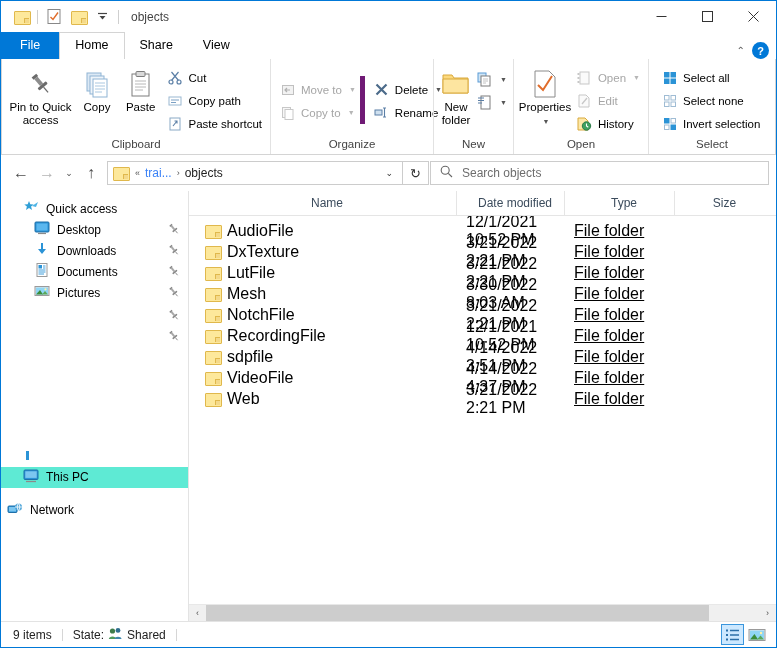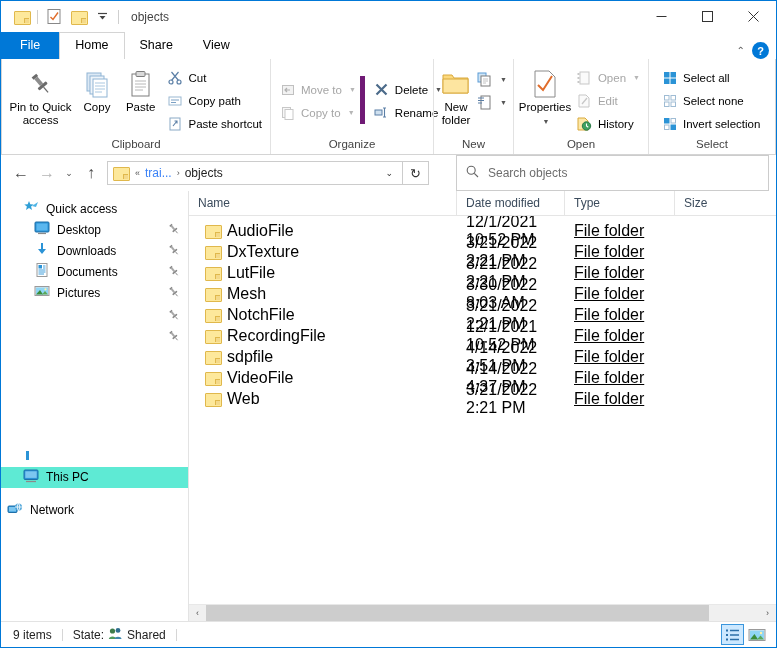--- a/index.html
+++ b/index.html
@@ -130,21 +130,21 @@
   .crumb { font-size: 12px; color: #222; padding: 0 2px; }
   .crumb.dim { color: #3b82f6; }
   .crumb-sep { font-size: 9px; color: #555; padding: 0 3px; }
   .crumb-dd { margin-left: auto; font-size: 9px; color: #333; padding: 0 7px; }
   .refresh-btn {
     width: 26px; height: 24px; border: 1px solid #ccc; border-left: none;
     display: flex; align-items: center; justify-content: center;
     font-size: 13px; color: #333; background: #fff;
   }
   .searchbox {
-    flex: 1; height: 36px; border: 1px solid #cccccc; margin-left: 27px;
+    flex: 1; height: 24px; border: 1px solid #cccccc; margin-left: 1px;
     display: flex; align-items: center; padding-left: 9px; gap: 9px;
   }
   .search-ph { font-size: 12px; color: #6d6d6d; }
 
   
   .main { flex: 1; display: flex; overflow: hidden; }
   .navpane {
     width: 188px; flex: 0 0 188px; background: #fff;
     border-right: 1px solid #e3e3e3;
     position: relative; padding-top: 7px;
@@ -165,21 +165,21 @@
 
   
   .filepane { flex: 1; display: flex; flex-direction: column; overflow: hidden; background: #fff; }
   .colheader {
     height: 25px; display: flex; border-bottom: 1px solid #e5e5e5;
     font-size: 12px; color: #3b4b5c; align-items: center; position: relative;
     flex: 0 0 25px;
   }
   .col {
     height: 25px; display: flex; align-items: center; padding-left: 9px;
-    border-right: 1px solid #e5e5e5; position: relative;
+    border-right: 1px solid #e5e5e5; position: relative; justify-content: center;
   }
   .col.name { width: 268px; flex: 0 0 268px; }
   .col.date { width: 108px; flex: 0 0 108px; }
   .col.type { width: 110px; flex: 0 0 110px; }
   .col.size { width: 90px; flex: 0 0 90px; border-right: none; }
   .sortmark {
     position: absolute; left: 140px; top: -5px; font-size: 10px; color: #777;
   }
   .rows { flex: 1; overflow: hidden; padding-top: 4px; }
   .frow {

